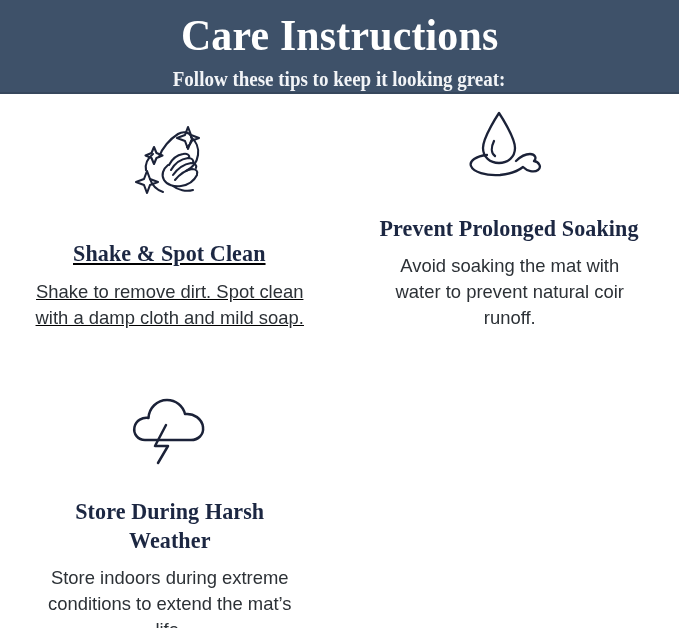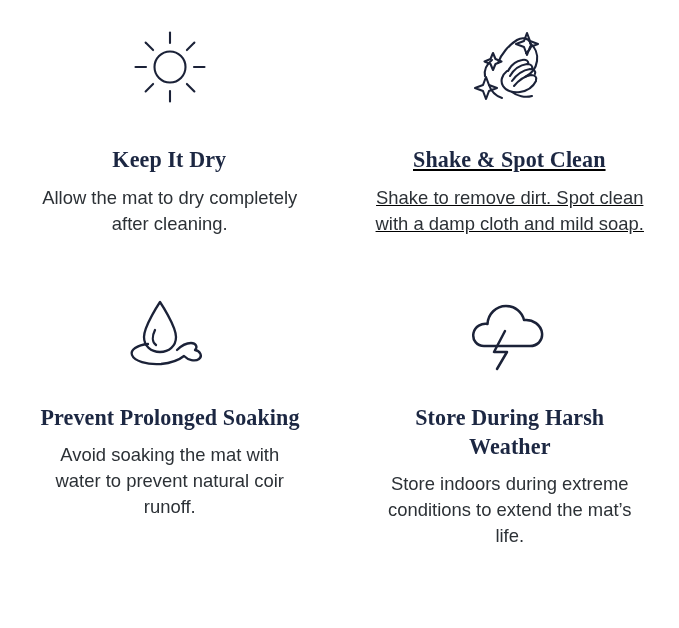--- a/index.html
+++ b/index.html
@@ -120,40 +120,27 @@
     transform: scaleX(0.97);
   }
   .tip-card.pos-bl .tip-body,
   .tip-card.pos-br .tip-body { margin-top: 10px; }
 </style>
 </head>
 <body>
 
 <div class="infographic">
 
+  <div class="header">
+    <div class="header-title">Care Instructions</div>
+    <div class="header-subtitle">Follow these tips to keep it looking great:</div>
+  </div>
 
   <div class="tips-grid">
 
-    <div class="tip-card pos-tl">
-      <div class="tip-icon">
-        <svg width="74" height="74" viewBox="0 0 74 74" fill="none" stroke="#1b2238" stroke-width="2.1" stroke-linecap="round">
-          <circle cx="37" cy="37" r="15.5"></circle>
-          <line x1="37" y1="2.5" x2="37" y2="13"></line>
-          <line x1="37" y1="61" x2="37" y2="71.5"></line>
-          <line x1="2.5" y1="37" x2="13" y2="37"></line>
-          <line x1="61" y1="37" x2="71.5" y2="37"></line>
-          <line x1="12.6" y1="12.6" x2="20.1" y2="20.1"></line>
-          <line x1="53.9" y1="53.9" x2="61.4" y2="61.4"></line>
-          <line x1="61.4" y1="12.6" x2="53.9" y2="20.1"></line>
-          <line x1="20.1" y1="53.9" x2="12.6" y2="61.4"></line>
-        </svg>
-      </div>
-      <div class="tip-heading">Keep It Dry</div>
-      <div class="tip-body">Allow the mat to dry completely after cleaning.</div>
-    </div>
 
     <div class="tip-card pos-tr">
       <div class="tip-icon">
         <svg width="84" height="80" viewBox="0 0 84 80" fill="none" stroke="#1b2238" stroke-width="2.1" stroke-linecap="round" stroke-linejoin="round">
 
           <path d="M31 36 C34 27, 42 18, 50 13 C55 10, 61 11, 63 15 C65 19, 63 23, 59 26"></path>
           <path d="M63 16 C68 20, 71 27, 70 34 C69 41, 64 47, 58 50"></path>
 
           <path d="M41 44 C44 38, 49 34, 55 33 C59 32, 62 34, 61 37"></path>
           <path d="M43 49 C47 42, 53 38, 60 37 C64 37, 66 39, 65 42"></path>

